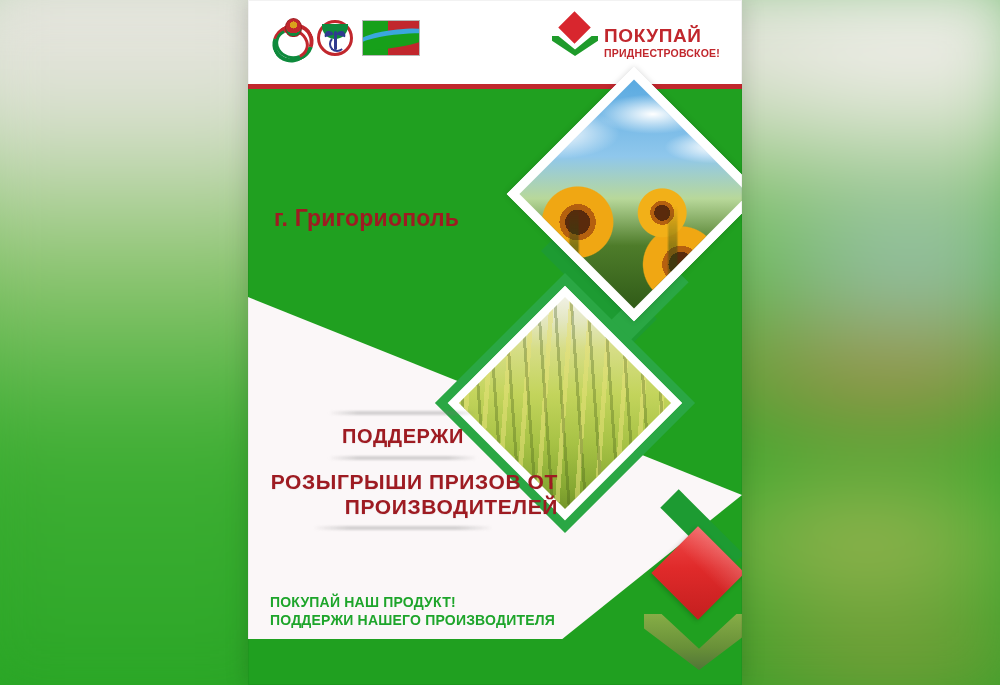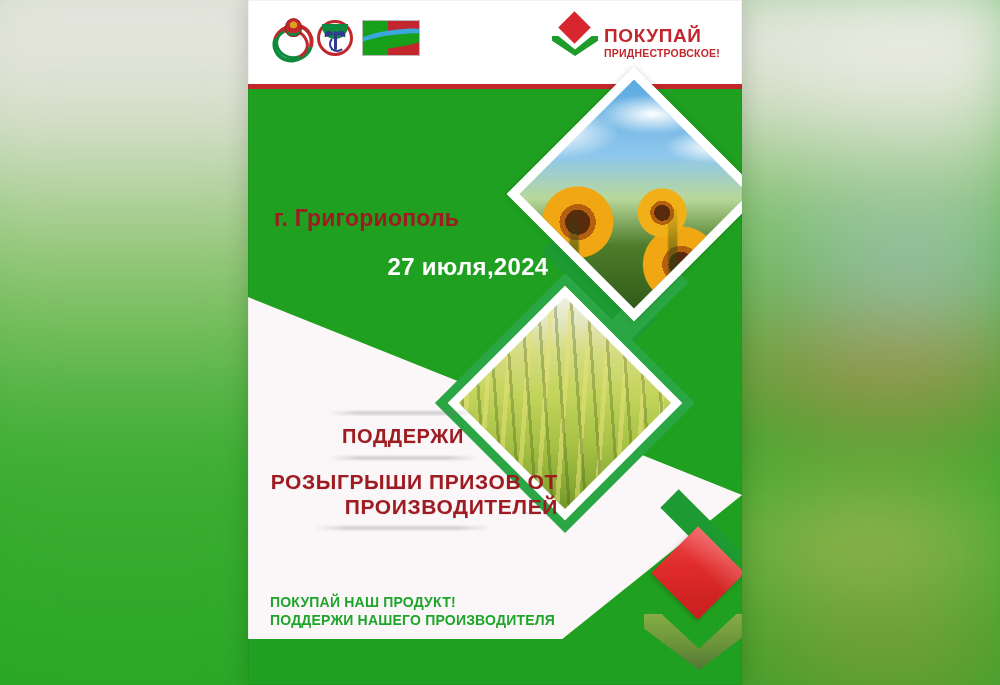--- a/index.html
+++ b/index.html
@@ -310,21 +310,20 @@
   <div class="dia-sun">
     <div class="inner"></div>
       <div class="stems"></div>
   </div>
 
   <div class="dia-wheat">
     <div class="inner"></div>
   </div>
 
   <div class="subtitle">г. Григориополь</div>
-  <div class="date">27 июля,2024</div>
 
   <div class="acts">
     <div class="sep"></div>
     <div class="act a2">ПОДДЕРЖИ</div>
     <div class="sep"></div>
     <div class="act a3">РОЗЫГРЫШИ ПРИЗОВ ОТ  ПРОИЗВОДИТЕЛЕЙ</div>
     <div class="sep wide"></div>
   </div>
 
   <div class="slogan">

